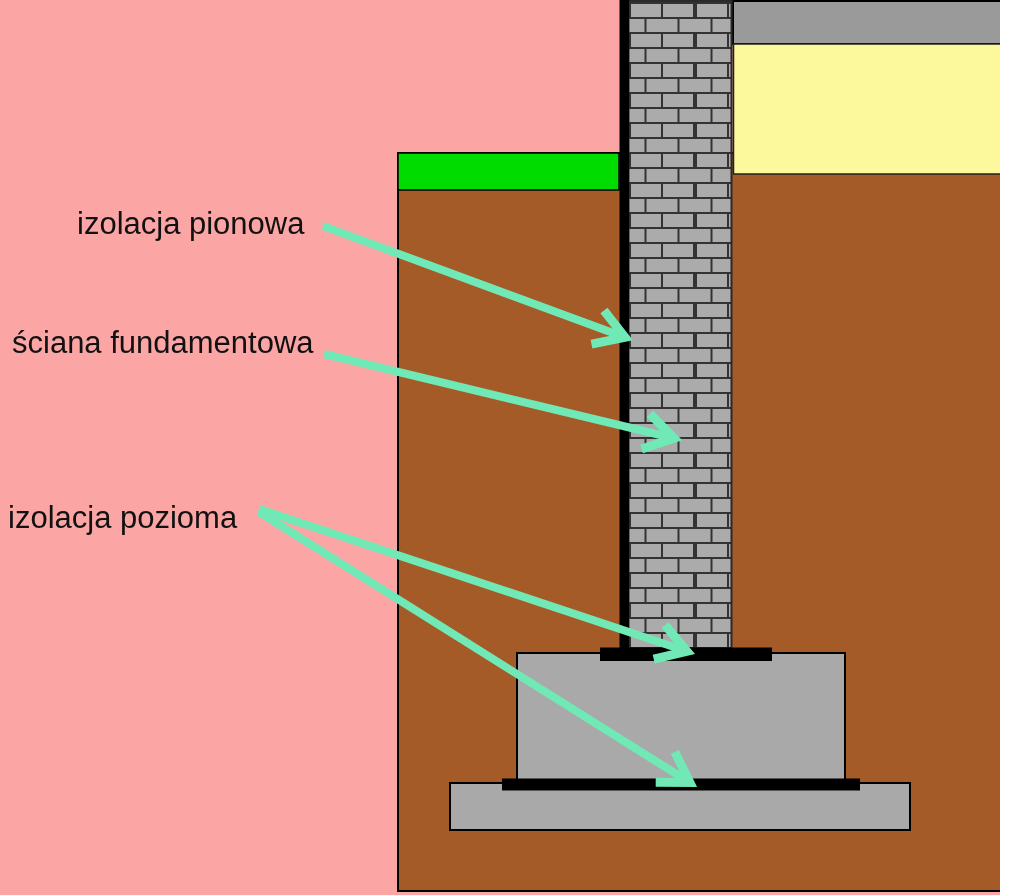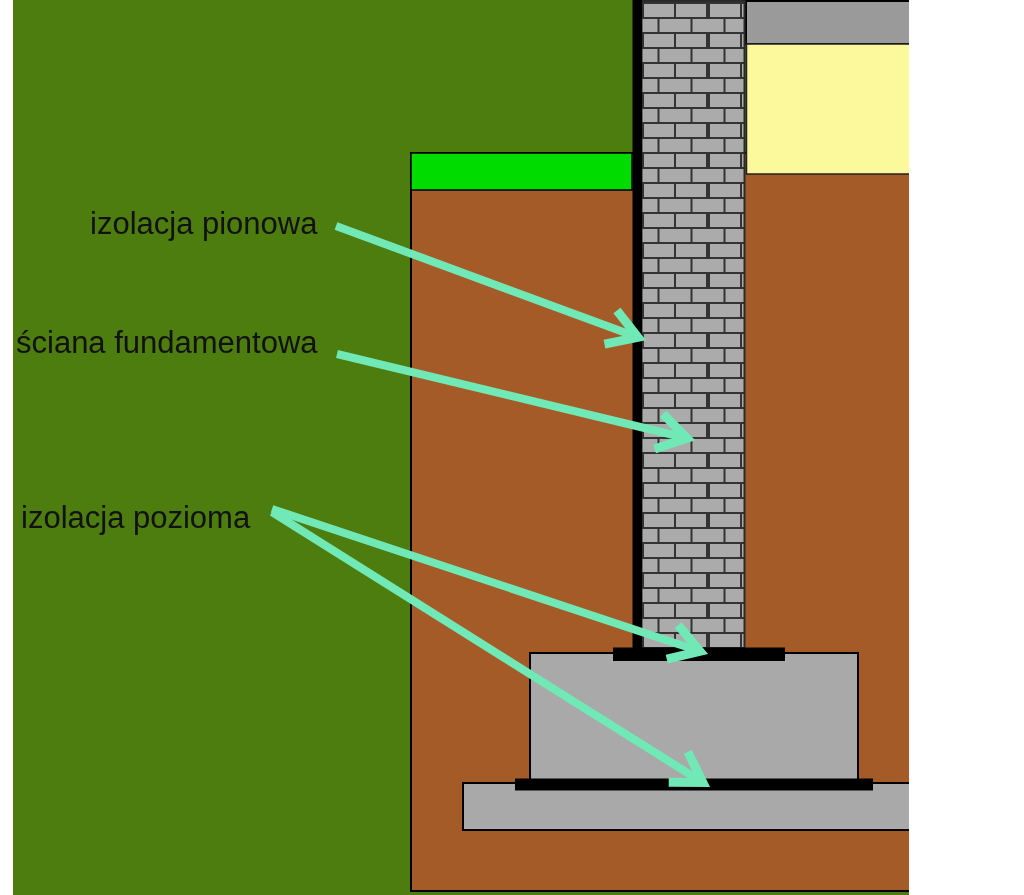--- a/index.html
+++ b/index.html
@@ -1,35 +1,34 @@
 <!DOCTYPE html>
 <html><head>
 <meta charset="utf-8">
 <style>
   html, body { margin: 0; padding: 0; background: #ffffff; }
   #canvas {
     position: relative;
-    width: 896px;
+    width: 1000px;
     height: 895px;
-    background: #4d7c0f;
+    background: #fca5a5;
     overflow: hidden;
     font-family: "Liberation Sans", sans-serif;
-    margin-left: 13px;
   }
   #diagram-svg { position: absolute; left: 0; top: 0; }
   .label {
     position: absolute;
     font-size: 31px;
     line-height: 1.2;
     color: #111111;
     white-space: nowrap;
     font-family: "Liberation Sans", sans-serif;
   }
   #label-vertical   { left: 77px;  top: 205px; }
-  #label-wall       { left: 3px;   top: 324px; }
+  #label-wall       { left: 12px;   top: 324px; }
   #label-horizontal { left: 8px;   top: 499px; }
 </style>
 </head>
 <body>
 
 <div id="canvas">
 
   <svg id="diagram-svg" width="1024" height="895" viewBox="0 0 1024 895">
     <defs>
       <pattern id="bricks" patternUnits="userSpaceOnUse" x="629" y="2" width="66" height="30">

